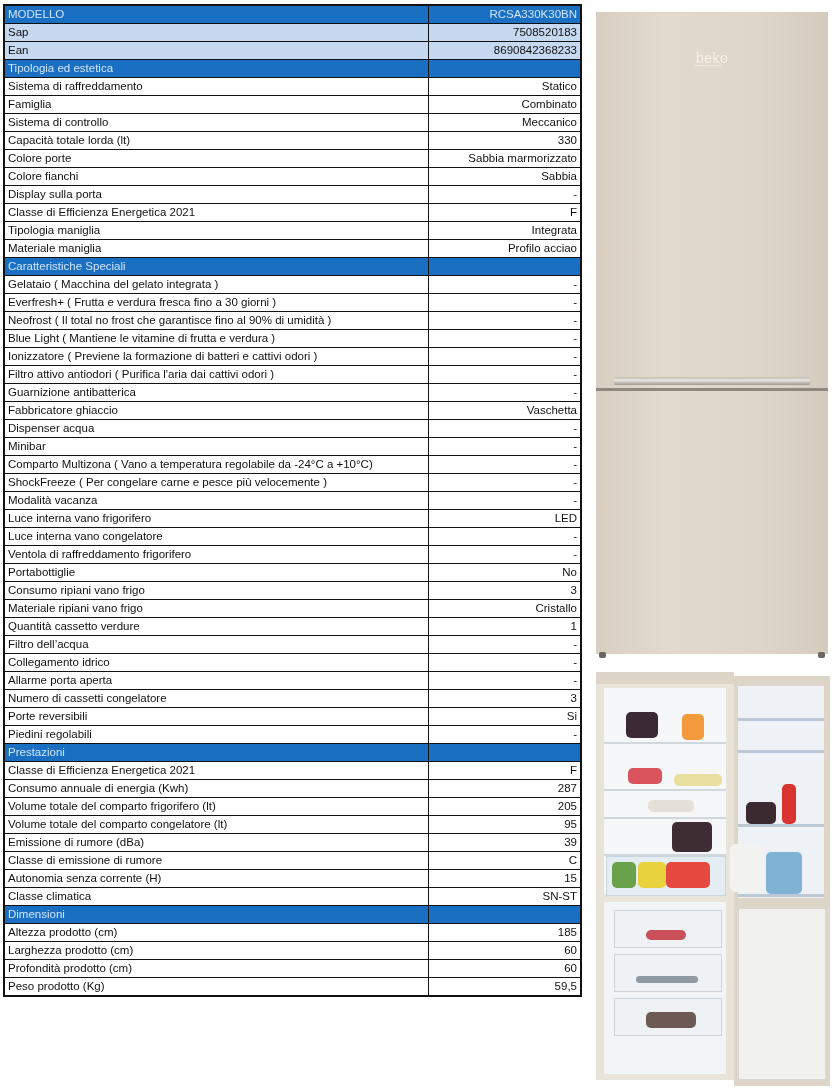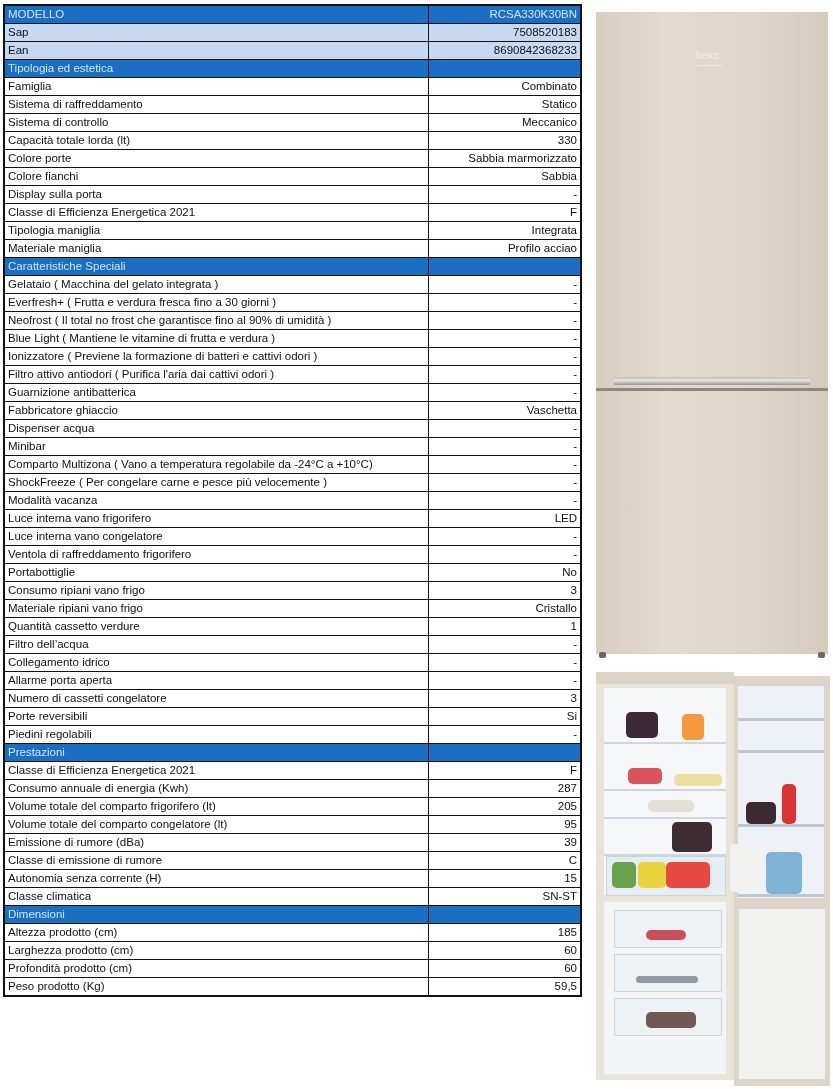--- a/index.html
+++ b/index.html
@@ -20,21 +20,21 @@
     .row-section td { background: #1b6fc2; color: #cfe6ff; margin-top: 12px; }
     .row-light td { background: #c6d9f0; }
     .spec-table { border: 2px solid #111; }
 
     
     .fridge-closed {
       position: absolute; left: 596px; top: 12px; width: 232px; height: 642px;
       background: linear-gradient(90deg, #d8cfc1 0%, #e2dacd 30%, #ded6c9 70%, #d4cbbd 100%);
     }
     .fridge-closed .logo {
-      position: absolute; left: 100px; top: 38px; color: #f4f0ea; font-size: 10px;
+      position: absolute; left: 100px; top: 38px; color: #f4f0ea; font-size: 14px;
       letter-spacing: 0.5px;
     }
     .fridge-closed .logo-line {
       position: absolute; left: 98px; top: 53px; width: 28px; height: 1px; background: #efe9df;
     }
     .fridge-closed .handle {
       position: absolute; left: 18px; top: 365px; width: 196px; height: 8px;
       background: linear-gradient(180deg, #bfbab2 0%, #e9e6e1 40%, #9e9890 100%);
       border-radius: 1px;
     }
@@ -83,26 +83,26 @@
     </tr>
     <tr class="row-light">
       <td>Ean</td>
       <td class="val">8690842368233</td>
     </tr>
   <tr class="row-section">
         <td>Tipologia ed estetica</td>
         <td></td>
       </tr>
       <tr>
+        <td>Sistema di raffreddamento</td>
+        <td class="val">Statico</td>
+      </tr>
+      <tr>
         <td>Famiglia</td>
         <td class="val">Combinato</td>
-      </tr>
-      <tr>
-        <td>Sistema di raffreddamento</td>
-        <td class="val">Statico</td>
       </tr>
       <tr>
         <td>Sistema di controllo</td>
         <td class="val">Meccanico</td>
       </tr>
       <tr>
         <td>Capacità totale lorda (lt)</td>
         <td class="val">330</td>
       </tr>
       <tr>

